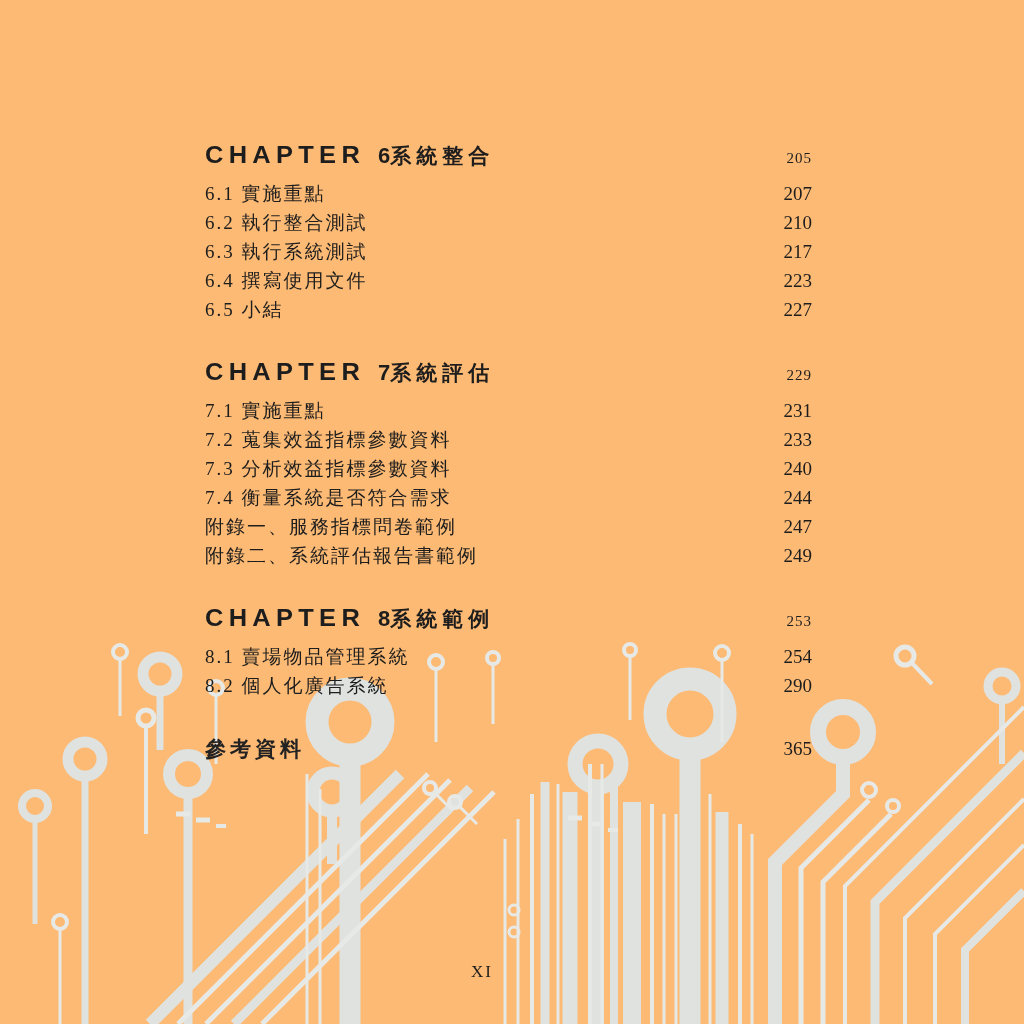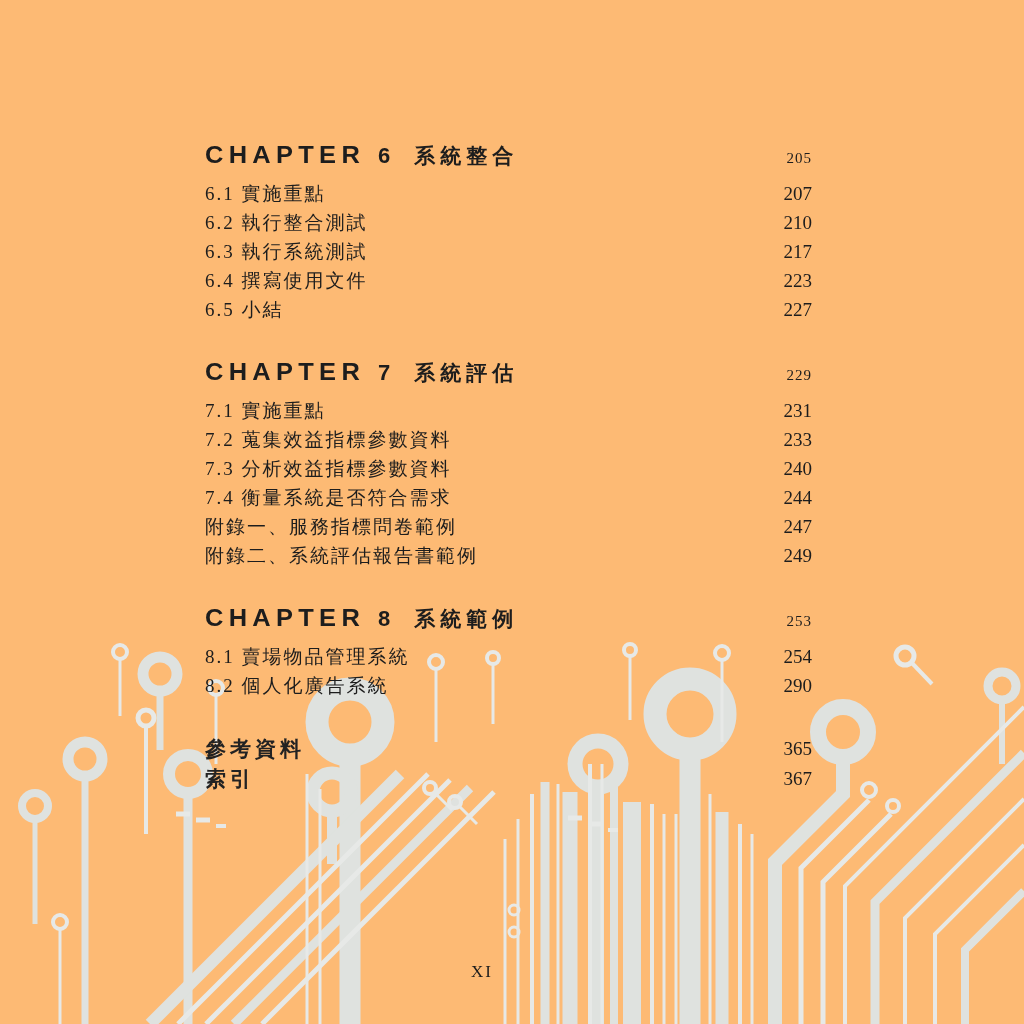--- a/index.html
+++ b/index.html
@@ -12,21 +12,21 @@
   .content{position:absolute;left:205px;top:141px;width:607px;}
   .chapter{margin-bottom:34px;}
   .chapter:last-child{margin-bottom:0;}
   .chapter-heading{display:flex;align-items:baseline;height:30px;margin-bottom:8px;}
   .ch-label{
     font-family:"Liberation Sans","DejaVu Sans",sans-serif;
     font-weight:700;font-size:24px;letter-spacing:5px;
     display:inline-block;transform:scaleX(1.06);transform-origin:left bottom;
   }
   .ch-num{font-family:"Liberation Sans","DejaVu Sans",sans-serif;font-weight:700;font-size:22px;margin-left:22px;}
-  .ch-title{font-size:21px;font-weight:600;letter-spacing:5px;margin-left:24px;}
+  .ch-title{font-size:21px;font-weight:600;letter-spacing:5px;}
   .pg{margin-left:auto;font-size:19px;}
   .ch-page{margin-left:auto;font-size:15px;letter-spacing:1px;}
   .srow{display:flex;align-items:center;height:29px;font-size:19px;}
   .srow .label{letter-spacing:2px;}
   .backmatter{margin-top:20px;}
   .brow{display:flex;align-items:center;height:30px;}
   .brow .label{
     font-family:"DejaVu Sans","Liberation Sans",sans-serif;
     font-weight:600;font-size:21px;letter-spacing:4px;color:#222;
   }
@@ -216,23 +216,19 @@
         <span class="label">8.2 個人化廣告系統</span>
         <span class="pg">290</span>
       </div>
     </div>
 
     <div class="backmatter">
       <div class="brow">
         <span class="label">參考資料</span>
         <span class="pg">365</span>
       </div>
-      <div class="brow">
-        <span class="label">索引</span>
-        <span class="pg">367</span>
-      </div>
     </div>
 
   </div>
 
   <div class="folio">XI</div>
 
 </div>
 
 </body></html>

